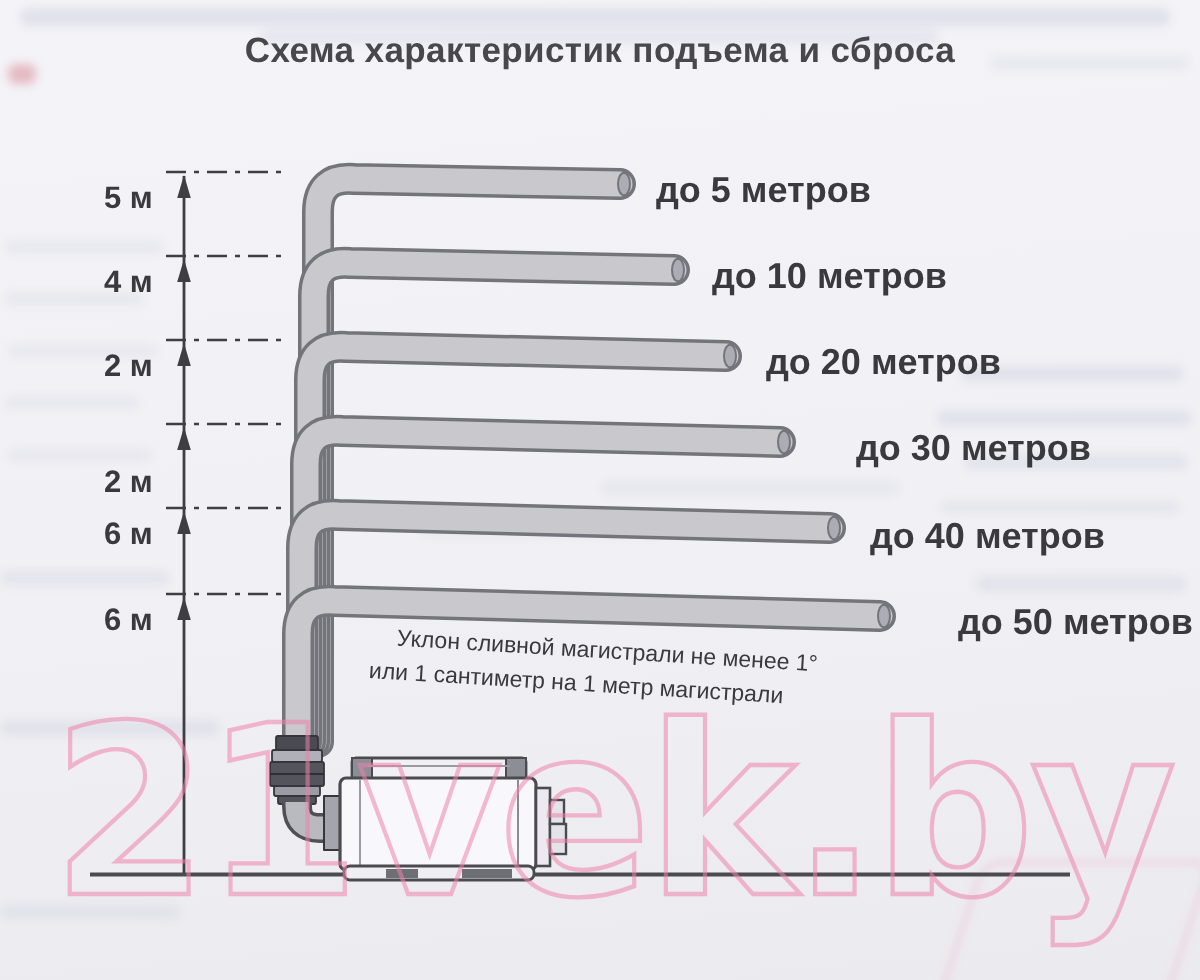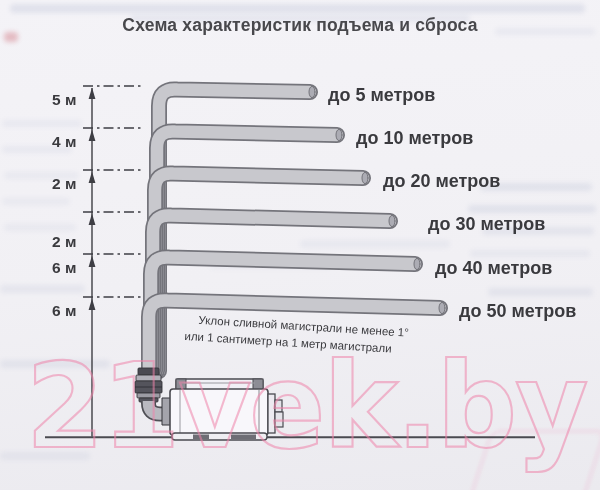--- a/index.html
+++ b/index.html
@@ -164,21 +164,21 @@
   <div class="hlabel" style="top:175px">2 м</div>
   <div class="hlabel" style="top:233px">2 м</div>
   <div class="hlabel" style="top:259px">6 м</div>
   <div class="hlabel" style="top:302px">6 м</div>
 
   <div class="dlabel" style="left:328px;top:85px">до 5 метров</div>
   <div class="dlabel" style="left:356px;top:128px">до 10 метров</div>
   <div class="dlabel" style="left:383px;top:171px">до 20 метров</div>
   <div class="dlabel" style="left:428px;top:214px">до 30 метров</div>
   <div class="dlabel" style="left:435px;top:258px">до 40 метров</div>
-  <div class="dlabel" style="left:459px;top:301px">до 50 метров</div>
+  <div class="dlabel" style="left:479px;top:301px">до 50 метров</div>
 
   <div class="note">
     <span class="l1">Уклон сливной магистрали не менее 1°</span>
     <span class="l2">или 1 сантиметр на 1 метр магистрали</span>
   </div>
 
   <div class="watermark">21vek.by</div>
 
 </div>
 

